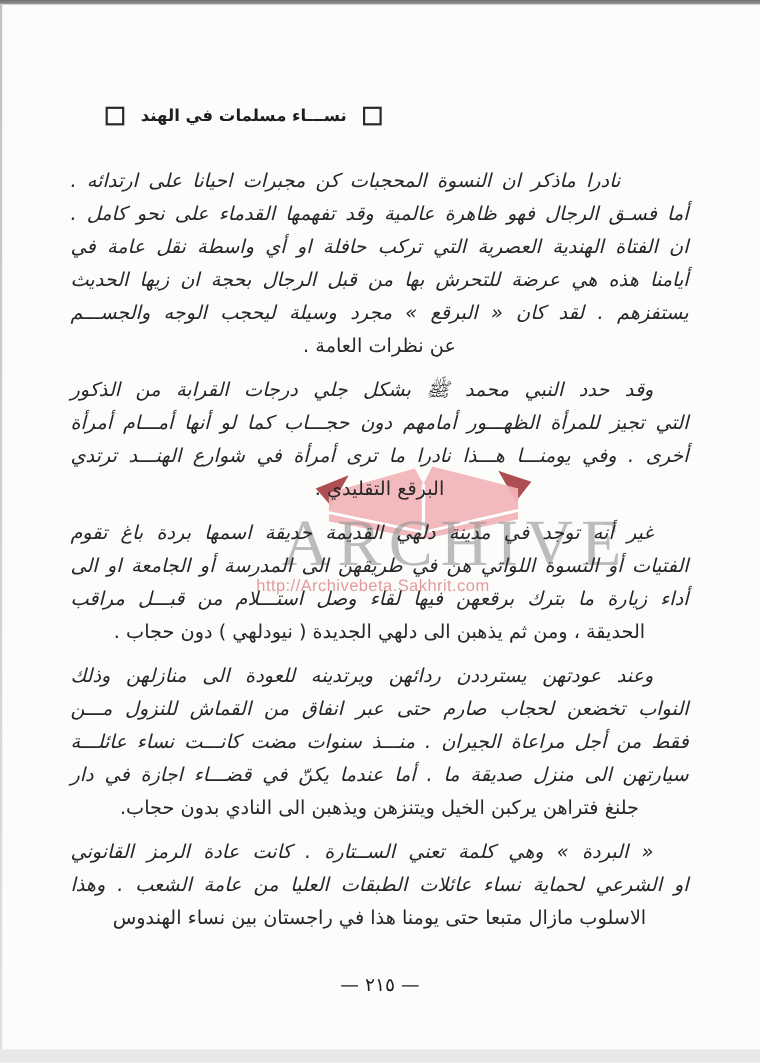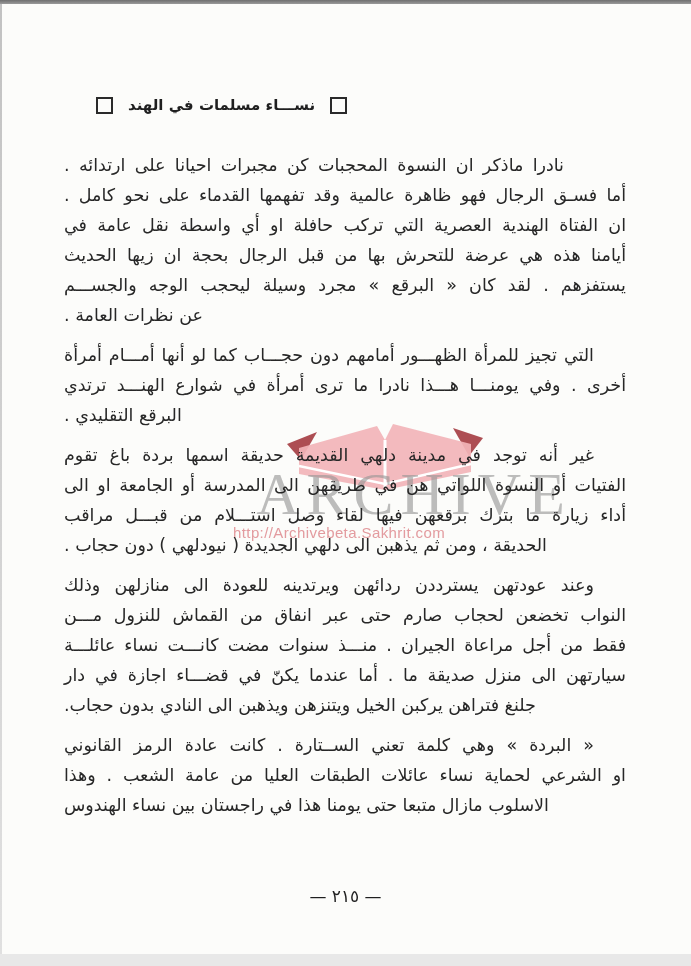--- a/index.html
+++ b/index.html
@@ -40,25 +40,26 @@
     font-size:15px;letter-spacing:0.4px;
     color:rgba(222,138,142,0.85);white-space:nowrap;margin-left:12px;
   }
   
   .body-text{
     position:absolute;left:64px;top:150px;width:562px;z-index:2;
     direction:rtl;
     font-size:17.5px;line-height:30px;color:#272727;
   }
   .paragraph{margin:0 0 10px 0;}
-  .line{text-align:left;white-space:nowrap;}
+  .line{text-align:center;white-space:nowrap;}
   .line.justified{
     white-space:normal;
     text-align:justify;
     text-align-last:justify;
+    font-style:italic;
   }
   .paragraph .line:first-child{padding-right:32px;}
   .paragraph:first-child .line:first-child{padding-right:62px;}
   
   .footer{
     position:absolute;left:0;right:0;top:886px;z-index:2;
     text-align:center;font-size:17px;color:#1f1f1f;letter-spacing:2px;
   }
 </style>
 </head>
@@ -93,20 +94,21 @@
   <div class="body-text">
       <div class="paragraph">
         <div class="line justified">نادرا ماذكر ان النسوة المحجبات كن مجبرات احيانا على ارتدائه .</div>
         <div class="line justified">أما فسـق الرجال فهو ظاهرة عالمية وقد تفهمها القدماء على نحو كامل .</div>
         <div class="line justified">ان الفتاة الهندية العصرية التي تركب حافلة او أي واسطة نقل عامة في</div>
         <div class="line justified">أيامنا هذه هي عرضة للتحرش بها من قبل الرجال بحجة ان زيها الحديث</div>
         <div class="line justified">يستفزهم . لقد كان « البرقع » مجرد وسيلة ليحجب الوجه والجســـم</div>
         <div class="line">عن نظرات العامة .</div>
       </div>
       <div class="paragraph">
+        <div class="line justified">وقد حدد النبي محمد ﷺ بشكل جلي درجات القرابة من الذكور</div>
         <div class="line justified">التي تجيز للمرأة الظهـــور أمامهم دون حجـــاب كما لو أنها أمـــام أمرأة</div>
         <div class="line justified">أخرى . وفي يومنـــا هـــذا نادرا ما ترى أمرأة في شوارع الهنـــد ترتدي</div>
         <div class="line">البرقع التقليدي .</div>
       </div>
       <div class="paragraph">
         <div class="line justified">غير أنه توجد في مدينة دلهي القديمة حديقة اسمها بردة باغ تقوم</div>
         <div class="line justified">الفتيات أو النسوة اللواتي هن في طريقهن الى المدرسة أو الجامعة او الى</div>
         <div class="line justified">أداء زيارة ما بترك برقعهن فيها لقاء وصل استـــلام من قبـــل مراقب</div>
         <div class="line">الحديقة ، ومن ثم يذهبن الى دلهي الجديدة ( نيودلهي ) دون حجاب .</div>
       </div>

